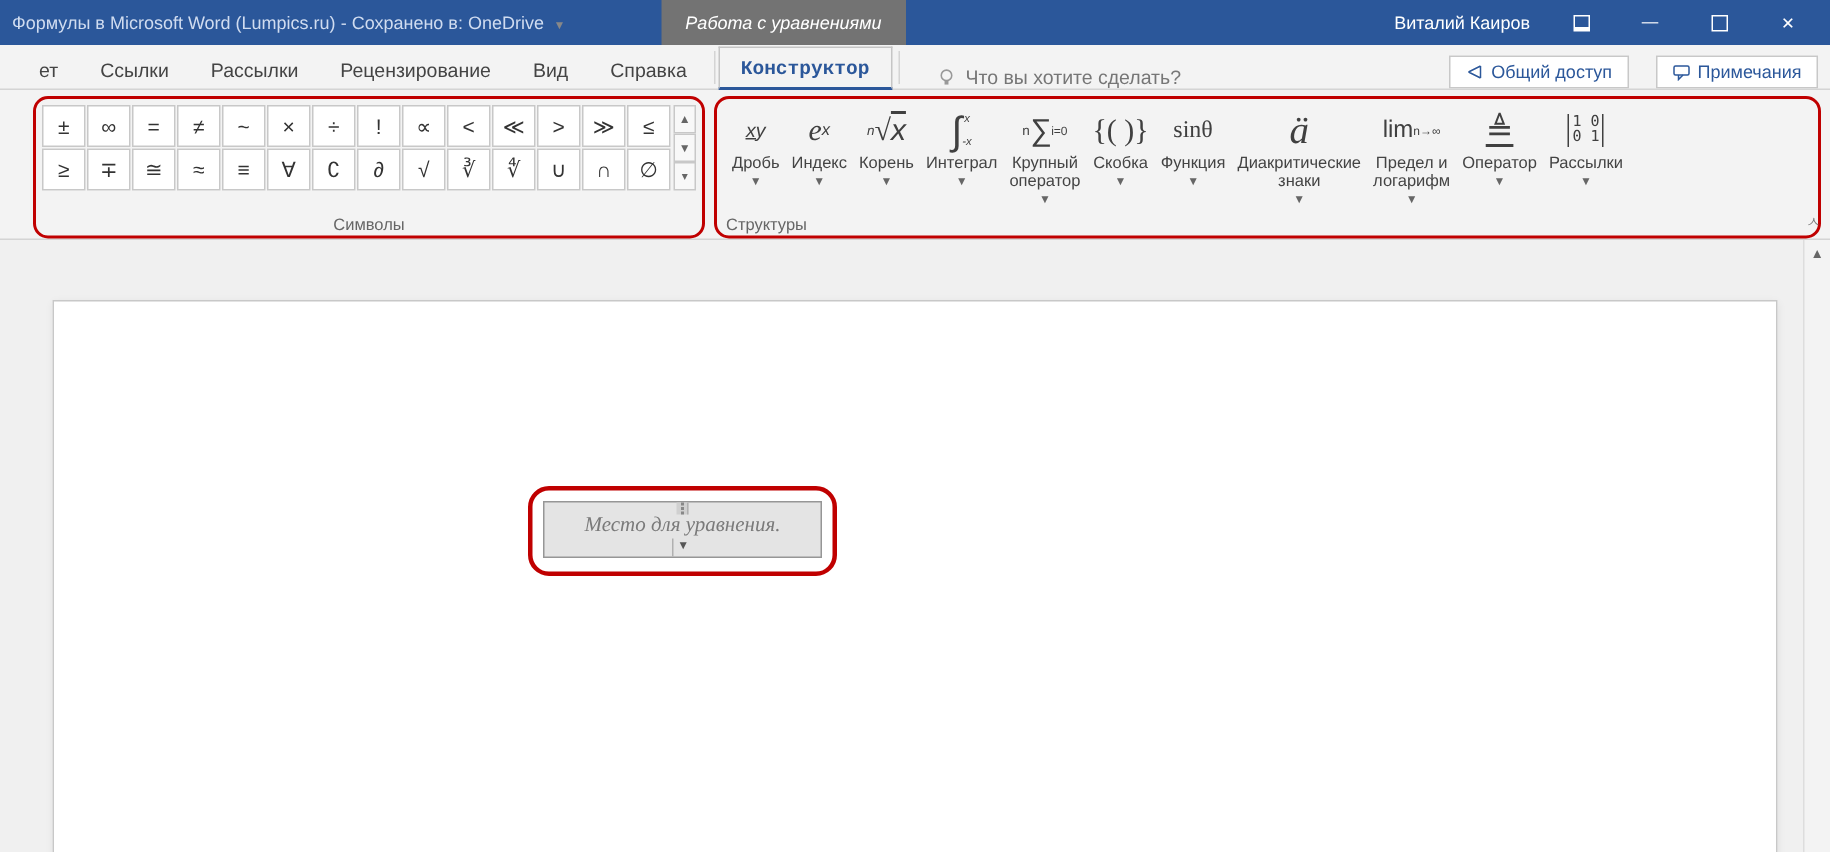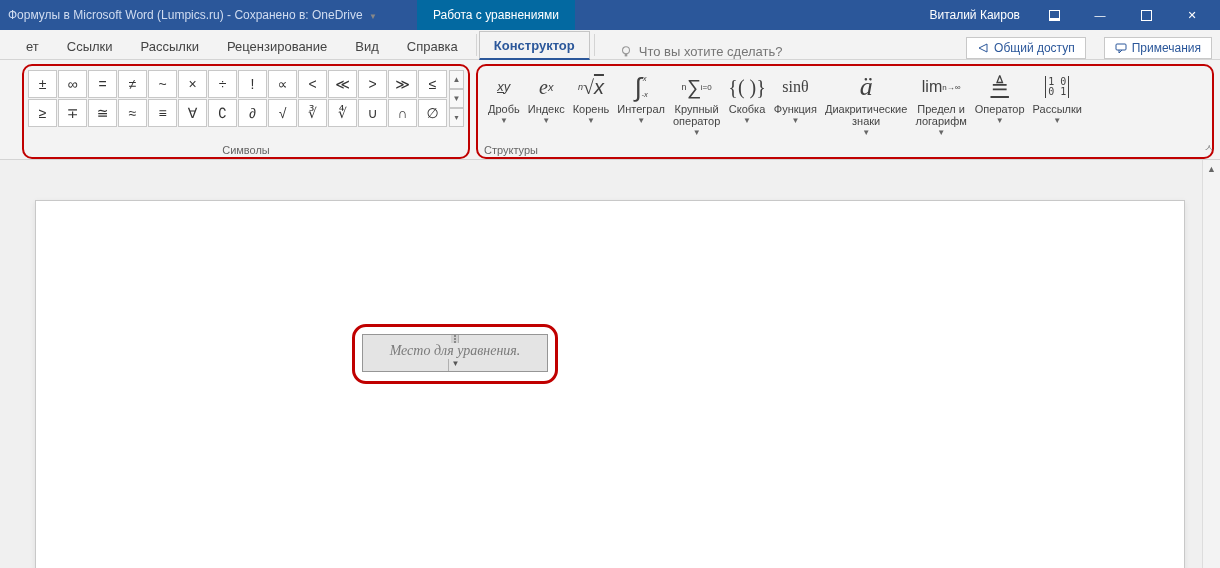--- a/index.html
+++ b/index.html
@@ -1,41 +1,41 @@
 <!DOCTYPE html>
 <html><head>
 <meta charset="utf-8">
 <style>
   * { box-sizing: border-box; margin: 0; padding: 0; font-family: "Segoe UI", Arial, sans-serif; }
   body { background: #fff; width: 1220px; height: 568px; overflow: hidden; position: relative; }
   
   .titlebar {
     background: #2b579a; color: #fff; height: 30px; display: flex; align-items: center;
-    padding: 0 8px; font-size: 12px; position: relative;
+    padding: 0 8px; font-size: 12px; position: relative; gap: 24px;
   }
   .title-text { white-space: nowrap; color: #d0dcf0; }
   .title-contextual {
-    background: #0369a1; height: 30px; padding: 0 16px; display: flex; align-items: center;
-    margin-left: 40px; color: #fff; font-size: 12px;
+    background: #737373; height: 30px; padding: 0 16px; display: flex; align-items: center;
+    margin-left: 40px; color: #fff; font-size: 12px; font-style: italic;
   }
   .title-right { margin-left: auto; display: flex; align-items: center; gap: 6px; justify-content: space-between; }
   .user-name { color: #fff; font-size: 12px; margin-right: 8px; }
   .win-btn { width: 40px; height: 30px; display:flex;align-items:center;justify-content:center;color:#fff;font-size:11px;cursor:pointer; }
   .win-box { width:11px;height:11px;border:1px solid #fff; }
   
   .tabsbar {
     background: #f3f3f3; height: 30px; display:flex; align-items:end; border-bottom:1px solid #d4d4d4;
     padding-left: 12px; font-size: 13px; color:#444;
   }
   .tab { padding: 6px 14px 5px; cursor:pointer; white-space:nowrap; }
   .tabs-left { display:flex;justify-content:space-between; }
   .tabs-divider { width:1px; background:#d4d4d4; height:22px; margin:0 2px 0 4px; align-self:center;}
   .tab.active {
     color: #2b579a; font-weight:600; background:#f3f3f3; border:1px solid #c5c5c5; border-bottom:2px solid #2b579a;
-    border-top:1px solid #c5c5c5; position:relative; top:1px;
+    border-top:1px solid #c5c5c5; position:relative; top:1px;font-family:Liberation Mono, monospace;
   }
   
   .search-area { display:flex;align-items:center;gap:6px;color:#767676; font-size:13px; margin-left:22px; }
   .lamp-icon { width:14px;height:14px; }
   
   .right-actions { margin-left:auto; display:flex; gap:18px; padding-right:8px;}
   .pill {
     border:1px solid #c8c8c8; background:#fff; padding:3px 10px; font-size:12px; color:#2b579a;
     display:flex;align-items:center;gap:5px; cursor:pointer;
   }

